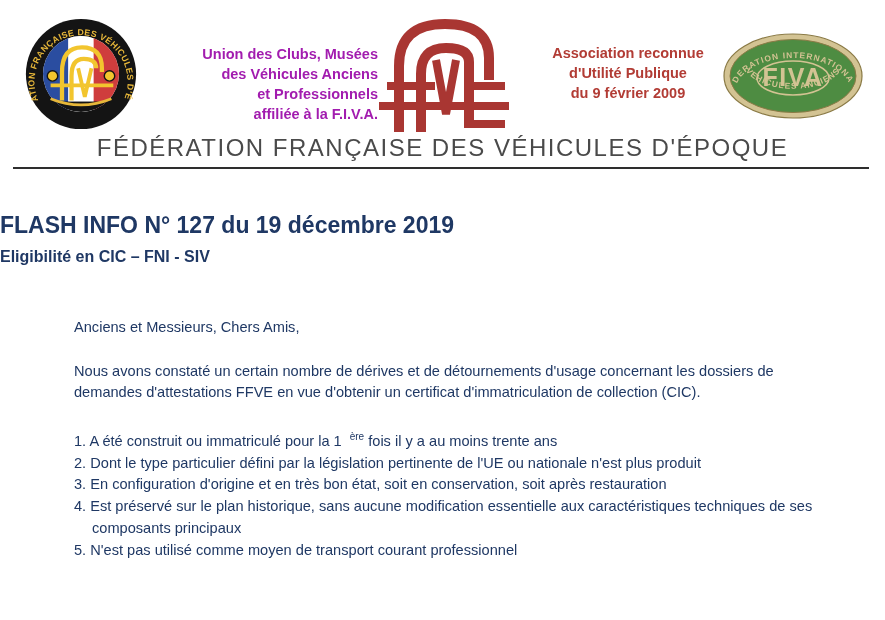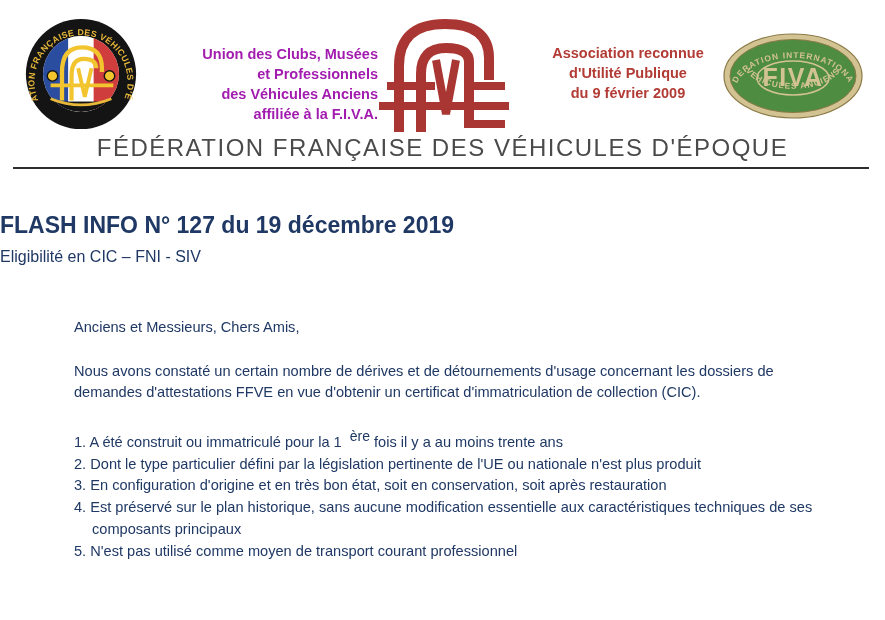--- a/index.html
+++ b/index.html
@@ -20,30 +20,30 @@
     color:#b23c35; font-weight:bold; font-size:14.5px; line-height:20px;
   }
   .banner {
     position:absolute; left:0; right:0; top:134px; text-align:center;
     color:#4a4a4a; font-size:24px; letter-spacing:1.5px; font-weight:400;
   }
   .rule { position:absolute; left:13px; right:16px; top:167px; border-top:2px solid #2e2e2e; }
   
   .title-block { position:absolute; left:0; right:0; top:212px; text-align:left; color:#1f3864; }
   .title { font-size:23px; font-weight:bold; margin:0; }
-  .subtitle { font-size:16px; margin-top:9px; }
+  .subtitle { font-size:16px; margin-top:9px;font-weight:bold; }
   
   .body-text {
     position:absolute; left:74px; top:317px; width:745px;
     color:#1f3864; font-size:14.6px; line-height:21.8px;
   }
   .body-text p { margin:0 0 21.8px 0; }
   .body-text p.last-para { margin-bottom:12px; }
   .list .list-item { padding-left:18px; text-indent:-18px; }
-  sup.ord { font-size:14px;padding-left:8px; }
+  sup.ord { font-size:10px;padding-left:8px; }
 </style>
 </head>
 <body>
 
 <div class="page">
 
   <div>
 
     <svg class="roundel" width="114" height="124" viewBox="0 0 120 120" aria-hidden="true">
       <defs>
@@ -69,22 +69,22 @@
         <path d="M50,88 V62 Q50,44 63,44 Q76,44 76,54"></path>
         <path d="M57,54 L64,84 L71,54" stroke-width="4"></path>
         <path d="M28,72 H94" stroke-width="4"></path>
       </g>
       <circle cx="30" cy="62" r="5.5" fill="#f2c52e" stroke="#141414" stroke-width="1.5"></circle>
       <circle cx="90" cy="62" r="5.5" fill="#f2c52e" stroke="#141414" stroke-width="1.5"></circle>
     </svg>
 
     <div class="union-text">
       <div>Union des Clubs, Musées</div>
+      <div>des Véhicules Anciens</div>
       <div>et Professionnels</div>
-      <div>des Véhicules Anciens</div>
       <div>affiliée à la F.I.V.A.</div>
     </div>
 
     <svg class="ffve-mark" width="130" height="130" viewBox="0 0 130 130" aria-hidden="true">
       <g fill="none" stroke="#a93632">
         <path d="M20,122 V56 Q20,14 66,14 Q110,14 110,48 V70" stroke-width="10"></path>
         <path d="M42,122 V64 Q42,38 67,38 Q90,38 90,52 V118" stroke-width="10"></path>
         <path d="M57,50 L67,104 L77,50" stroke-width="8"></path>
         <path d="M0,96 H130" stroke-width="8"></path>
         <path d="M8,76 H56" stroke-width="8"></path>

